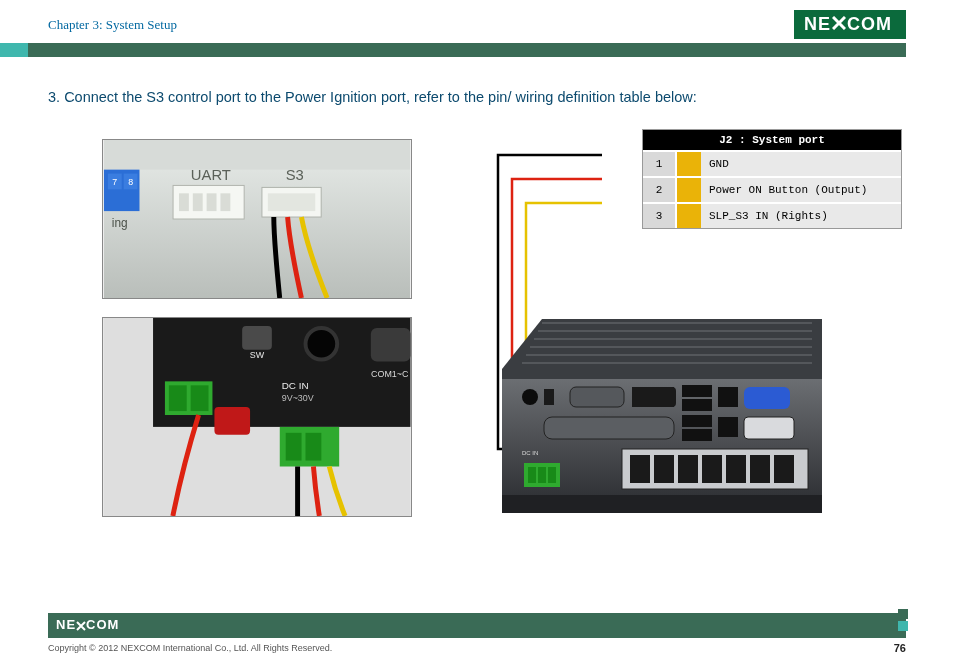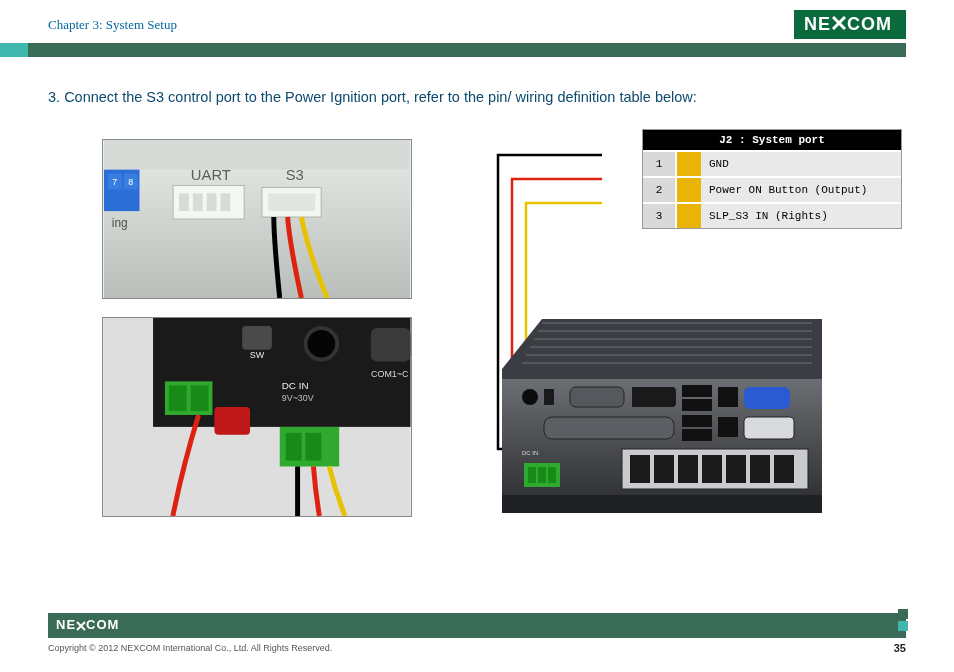--- a/index.html
+++ b/index.html
@@ -341,15 +341,15 @@
     <span class="foot-squares">
       <svg width="26" height="26" viewBox="0 0 26 26">
         <rect x="0" y="12" width="10" height="10" fill="#3a6b56"></rect>
         <rect x="12" y="0" width="10" height="10" fill="#3a6b56"></rect>
         <rect x="12" y="12" width="10" height="10" fill="#3fb7ad"></rect>
       </svg>
     </span>
   </div>
   <div class="foot-meta">
     <span>Copyright © 2012 NEXCOM International Co., Ltd. All Rights Reserved.</span>
-    <span class="page-num">35</span>
+    <span class="page-num">76</span>
   </div>
 </div>
 
 </body></html>

